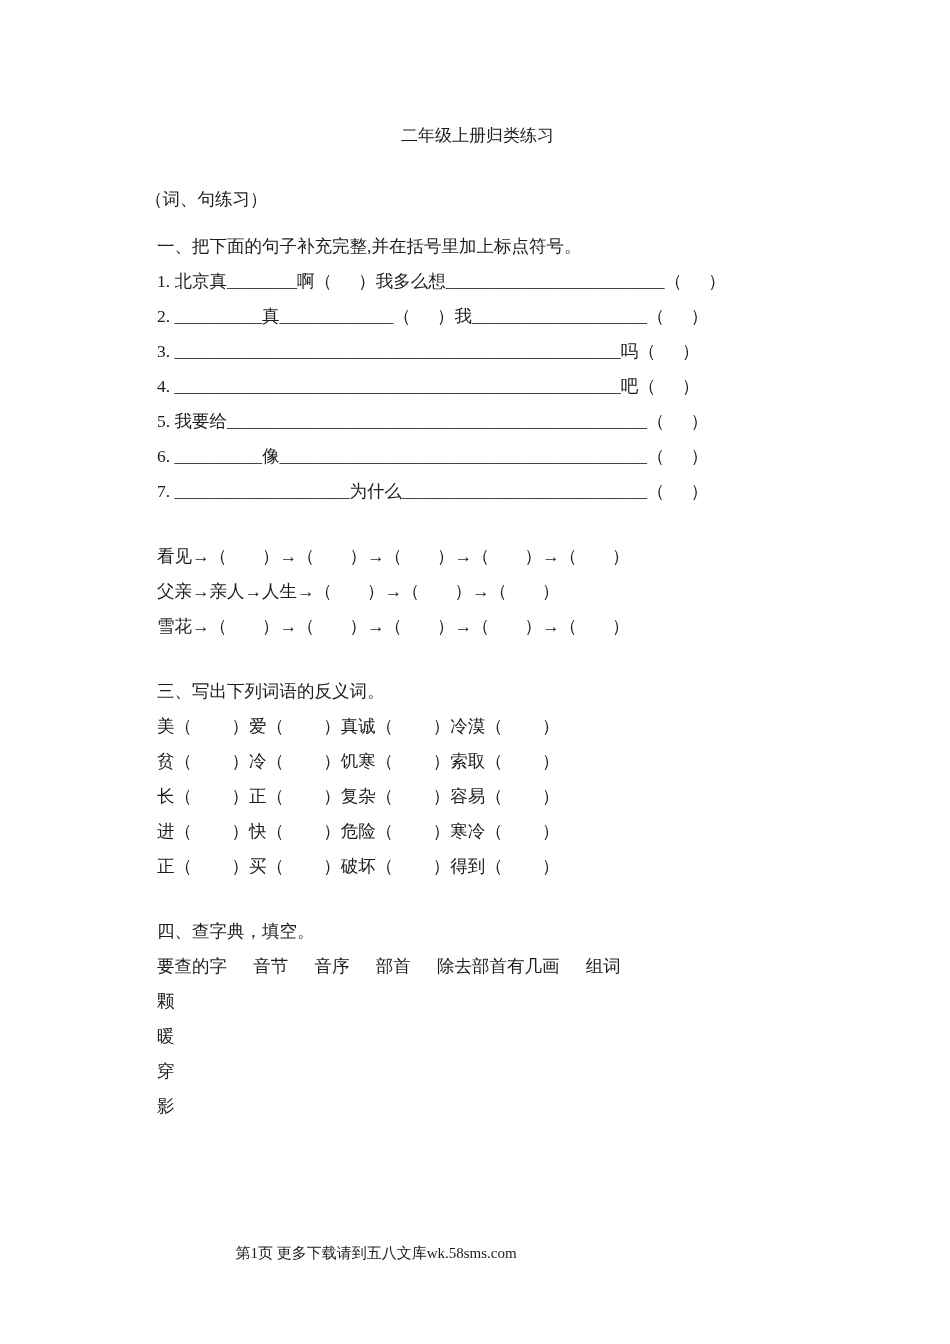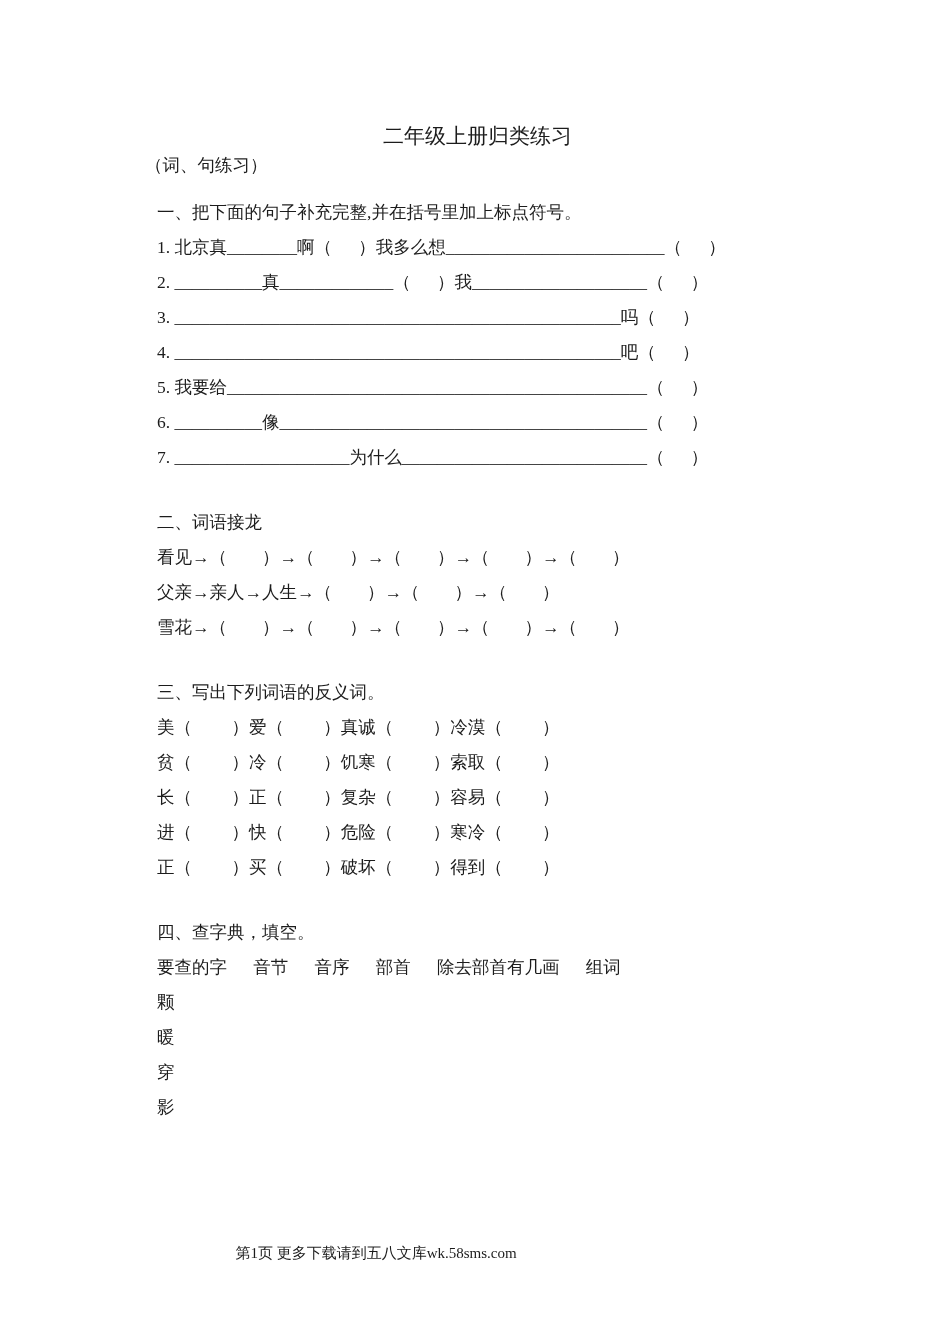--- a/index.html
+++ b/index.html
@@ -12,33 +12,34 @@
     width: 950px;
     height: 1344px;
     background: #ffffff;
     color: #1c1c1c;
     font-family: "Liberation Serif", "DejaVu Serif", serif;
     box-sizing: border-box;
     padding: 124px 140px 0 145px;
     overflow: hidden;
   }
   .title {
-    font-size: 21px;
+    font-size: 17px;
     font-weight: normal;
     text-align: center;
     line-height: 24px;
     white-space: pre;
   }
   .line {
     font-size: 17.5px;
     line-height: 35px;
     margin: 0;
     white-space: pre;
   }
   .subtitle {
+    margin-top: 34px;
   }
   .section { margin: 12px; }
   .section.gap { margin-top: 30px; }
   .footer {
     position: absolute;
     left: 0;
     top: 1242px;
     width: 752px;
     text-align: center;
     font-size: 15px;
@@ -61,21 +62,20 @@
     <div class="line">1. 北京真________啊（      ）我多么想_________________________（      ）</div>
     <div class="line">2. __________真_____________（      ）我____________________（      ）</div>
     <div class="line">3. ___________________________________________________吗（      ）</div>
     <div class="line">4. ___________________________________________________吧（      ）</div>
     <div class="line">5. 我要给________________________________________________（      ）</div>
     <div class="line">6. __________像__________________________________________（      ）</div>
     <div class="line">7. ____________________为什么____________________________（      ）</div>
   </div>
 
   <div class="section gap">
-    <div class="line">二、词语接龙</div>
     <div class="line">看见→（        ）→（        ）→（        ）→（        ）→（        ）</div>
     <div class="line">父亲→亲人→人生→（        ）→（        ）→（        ）</div>
     <div class="line">雪花→（        ）→（        ）→（        ）→（        ）→（        ）</div>
   </div>
 
   <div class="section gap">
     <div class="line">三、写出下列词语的反义词。</div>
     <div class="line">美（         ）爱（         ）真诚（         ）冷漠（         ）</div>
     <div class="line">贫（         ）冷（         ）饥寒（         ）索取（         ）</div>
     <div class="line">长（         ）正（         ）复杂（         ）容易（         ）</div>

